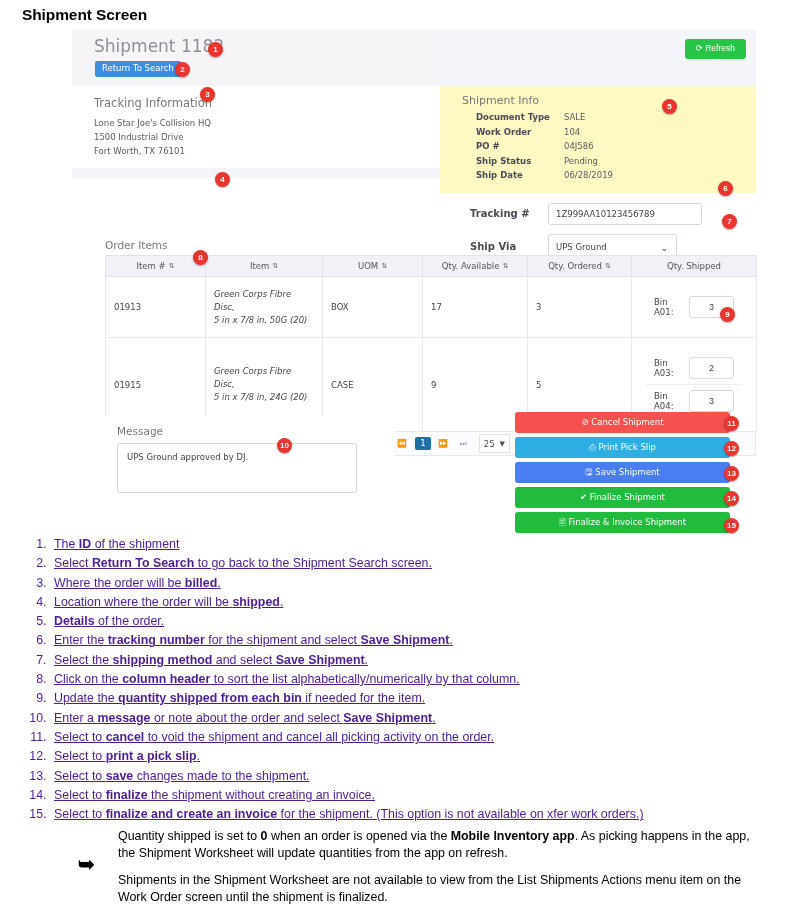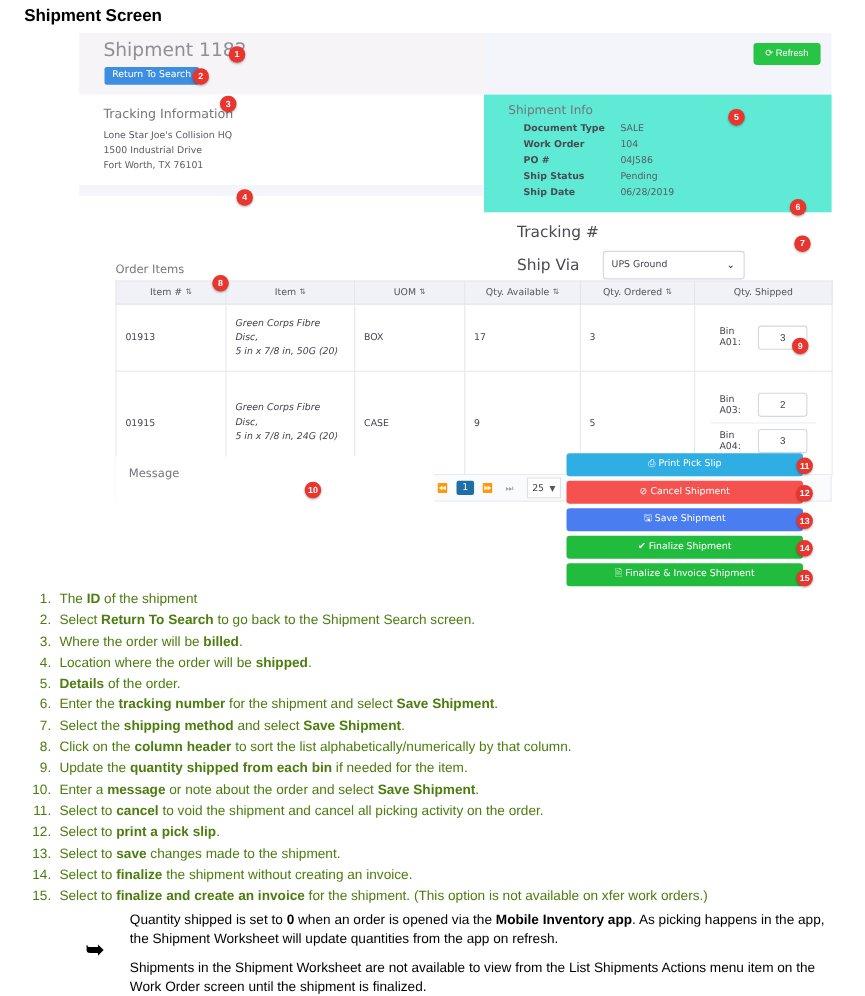--- a/index.html
+++ b/index.html
@@ -104,21 +104,21 @@
   }
   .info-card .line {
     font-size: 8.5px;
     color: #5b5b64;
     line-height: 14px;
   }
   .gap { height: 10px; background: #f4f5fb; }
 
   
   .ship-info {
-    background: #5eead4;
+    background: #fef9c3;
     padding: 8px 0 10px 0;
     position: relative;
   }
   .ship-info h4 {
     margin: 0 0 3px 22px;
     font-size: 11px;
     font-weight: normal;
     color: #76767e;
   }
   .ship-row {
@@ -137,22 +137,22 @@
   }
   .form-row {
     display: flex;
     align-items: center;
     margin-bottom: 9px;
     padding-left: 30px;
     position: relative;
   }
   .form-row .lbl {
     width: 78px;
-    font-size: 14px;
-    font-weight: normal;
+    font-size: 10px;
+    font-weight: bold;
     color: #4a4a55;
   }
   .inp {
     width: 154px;
     height: 22px;
     border: 1px solid #d4d6e0;
     border-radius: 3px;
     background: #fff;
     font-size: 8.5px;
     color: #44444d;
@@ -356,22 +356,23 @@
     box-shadow: 0 1px 2px rgba(0,0,0,0.35);
     z-index: 50;
   }
 
   
   .steps {
     position: absolute;
     left: 0; top: 535px;
     width: 771px;
     font-size: 12.4px;
-    color: #4d7c0f;
+    color: #4c1d95;
     font-family: "Liberation Sans", sans-serif;
+    text-decoration: underline;
   }
   .steps ol {
     margin: 0;
     padding-left: 50px;
     line-height: 19.3px;
   }
   .steps li { padding-left: 4px; }
 
   .notes {
     position: absolute;
@@ -439,20 +440,21 @@
         <span class="k">Ship Status</span><span class="v">Pending</span>
       </div>
       <div class="ship-row">
         <span class="k">Ship Date</span><span class="v">06/28/2019</span>
       </div>
     </div>
 
     <div class="form-zone">
       <div class="form-row">
         <span class="lbl">Tracking #</span>
+        <input class="inp" type="text" value="1Z999AA10123456789" style="">
       </div>
       <div class="form-row">
         <span class="lbl">Ship Via</span>
         <div class="sel">
           <span>UPS Ground</span>
           <span class="caret">⌄</span>
         </div>
       </div>
     </div>
   </div>
@@ -525,30 +527,31 @@
       <span class="pg">⏭</span>
       <span class="pg-size">
         <span>25</span>
         <span class="cv">▼</span>
       </span>
     </div>
   </div>
 
   <div class="msg-wrap">
     <div class="msg-lbl">Message</div>
+    <textarea class="msg-box" style="">UPS Ground approved by DJ.</textarea>
   </div>
 
   <div class="actions">
+    <button class="act-btn" style="background: rgb(244, 81, 79);">
+      <span>⊘</span>
+      <span>Cancel Shipment</span>
+    </button>
     <button class="act-btn" style="background: rgb(46, 174, 227);">
       <span>⎙</span>
       <span>Print Pick Slip</span>
-    </button>
-    <button class="act-btn" style="background: rgb(244, 81, 79);">
-      <span>⊘</span>
-      <span>Cancel Shipment</span>
     </button>
     <button class="act-btn" style="background: rgb(74, 126, 240);">
       <span>🖫</span>
       <span>Save Shipment</span>
     </button>
     <button class="act-btn" style="background: rgb(33, 187, 62);">
       <span>✔</span>
       <span>Finalize Shipment</span>
     </button>
     <button class="act-btn" style="background: rgb(33, 187, 62);">

